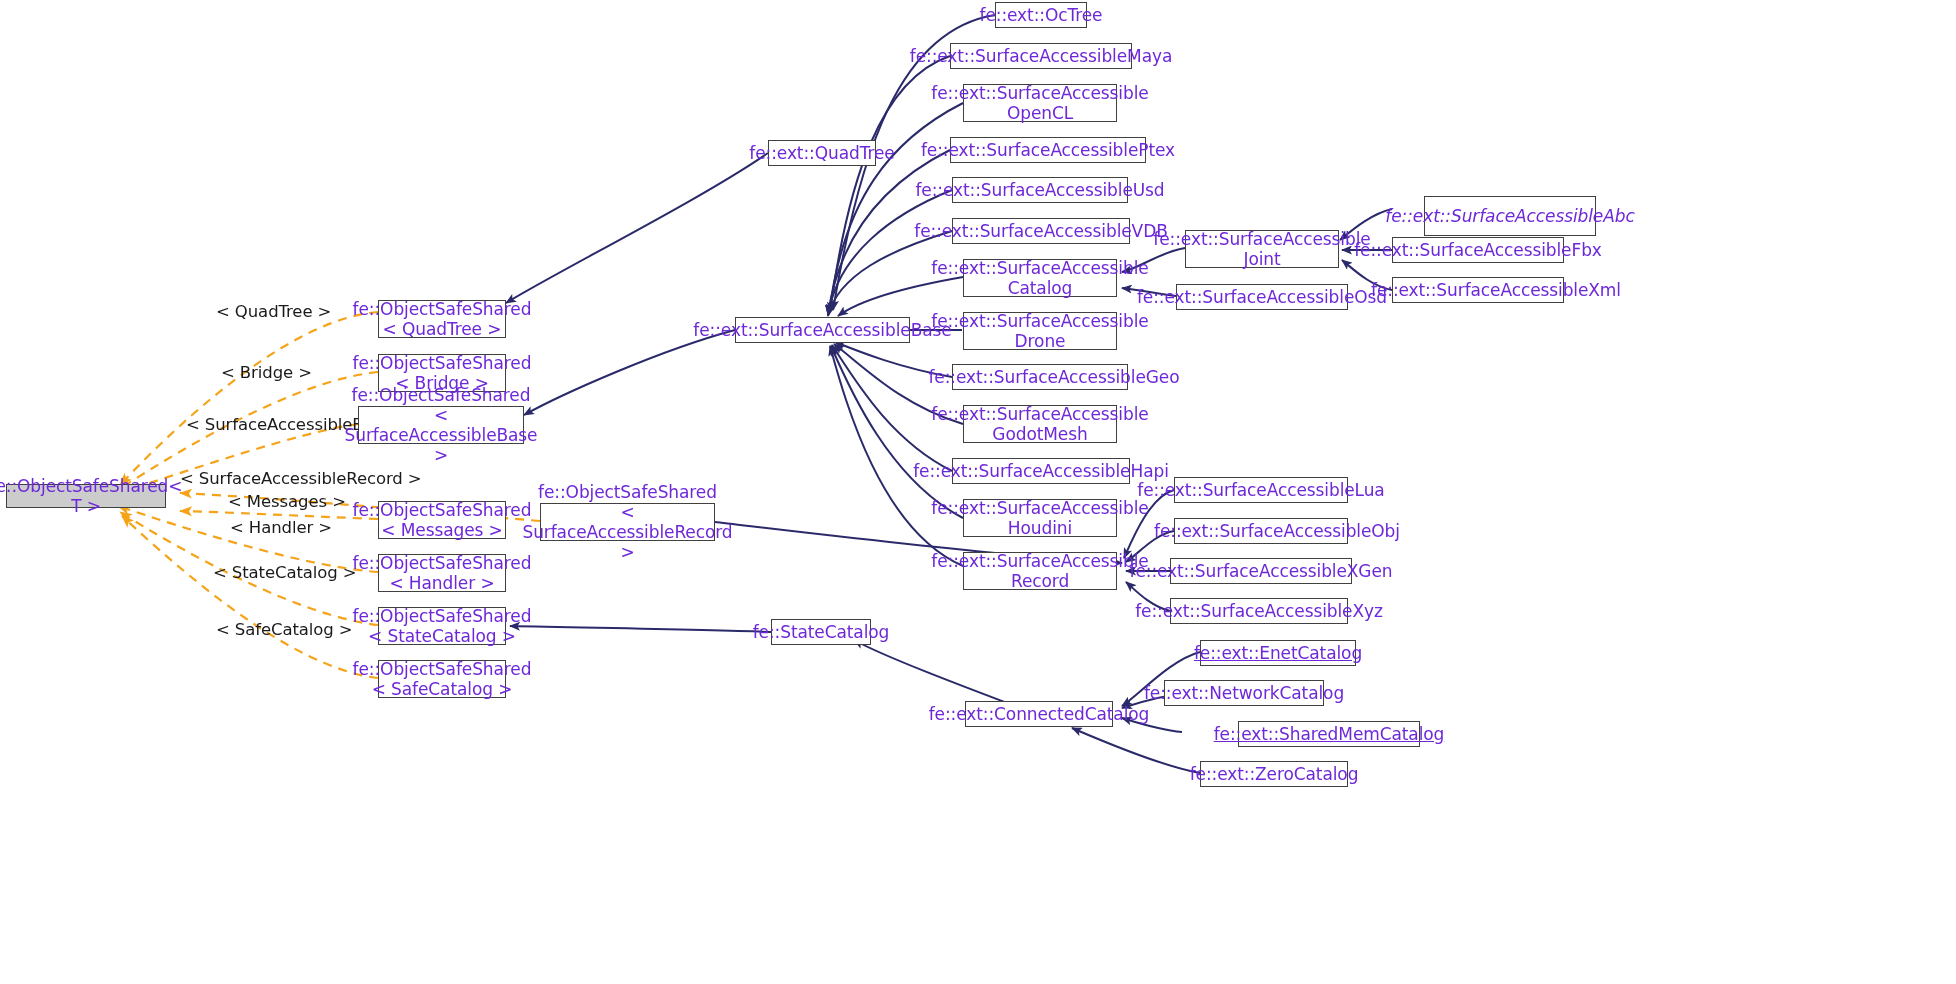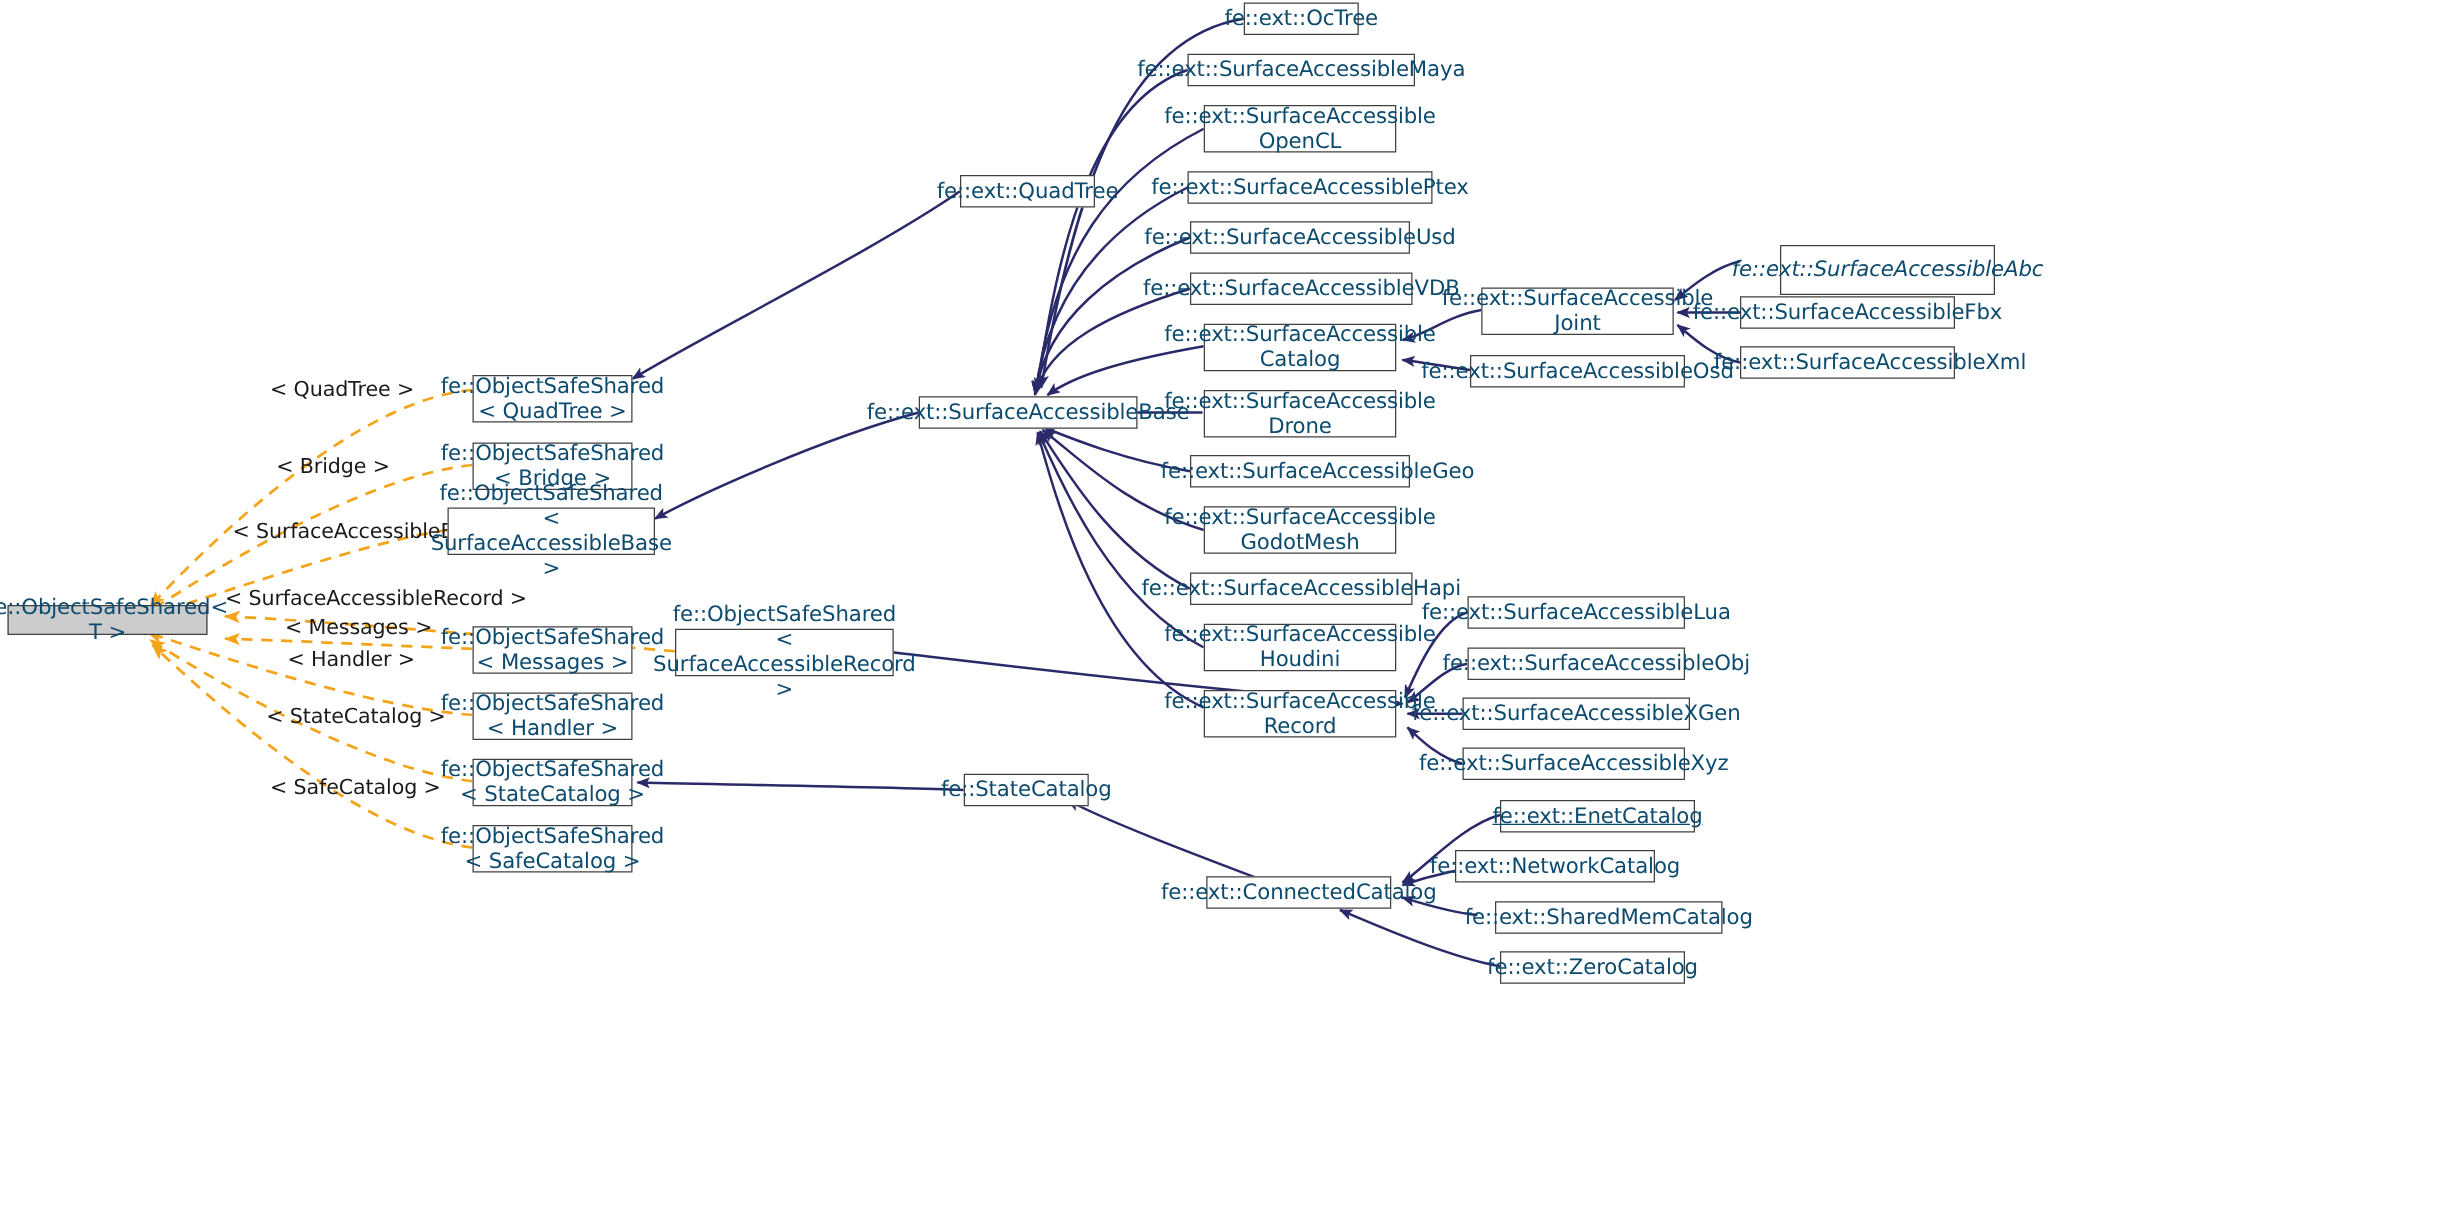--- a/index.html
+++ b/index.html
@@ -24,21 +24,21 @@
     top: 0;
     width: 1956px;
     height: 984px;
     pointer-events: none;
   }
   .node {
     position: absolute;
     box-sizing: border-box;
     border: 1.5px solid #404040;
     background: #ffffff;
-    color: #0c4a6e;
+    color: #6d28d9;
     font-size: 17px;
     line-height: 1.18;
     text-align: center;
     display: flex;
     align-items: center;
     justify-content: center;
     white-space: pre-line;
     letter-spacing: -0.1px;
     z-index: 5;
     cursor: pointer;
@@ -177,16 +177,16 @@
   <div class="node" style="left:1392px; top:237px; width:172px; height:26px;">fe::ext::SurfaceAccessibleFbx</div>
   <div class="node" style="left:1392px; top:277px; width:172px; height:26px;padding-left:36px;">fe::ext::SurfaceAccessibleXml</div>
 
   <div class="node" style="left:1174px; top:477px; width:174px; height:26px;">fe::ext::SurfaceAccessibleLua</div>
   <div class="node" style="left:1174px; top:518px; width:174px; height:26px;padding-left:32px;">fe::ext::SurfaceAccessibleObj</div>
   <div class="node" style="left:1170px; top:558px; width:182px; height:26px;">fe::ext::SurfaceAccessibleXGen</div>
   <div class="node" style="left:1170px; top:598px; width:178px; height:26px;">fe::ext::SurfaceAccessibleXyz</div>
 
   <div class="node" style="left:1200px; top:640px; width:156px; height:26px;text-decoration:underline;">fe::ext::EnetCatalog</div>
   <div class="node" style="left:1164px; top:680px; width:160px; height:26px;">fe::ext::NetworkCatalog</div>
-  <div class="node" style="left:1196px; top:721px; width:182px; height:26px;">fe::ext::SharedMemCatalog</div>
+  <div class="node" style="left:1238px; top:721px; width:182px; height:26px;text-decoration:underline;">fe::ext::SharedMemCatalog</div>
   <div class="node" style="left:1200px; top:761px; width:148px; height:26px;">fe::ext::ZeroCatalog</div>
 
 </div>
 
 </body></html>

